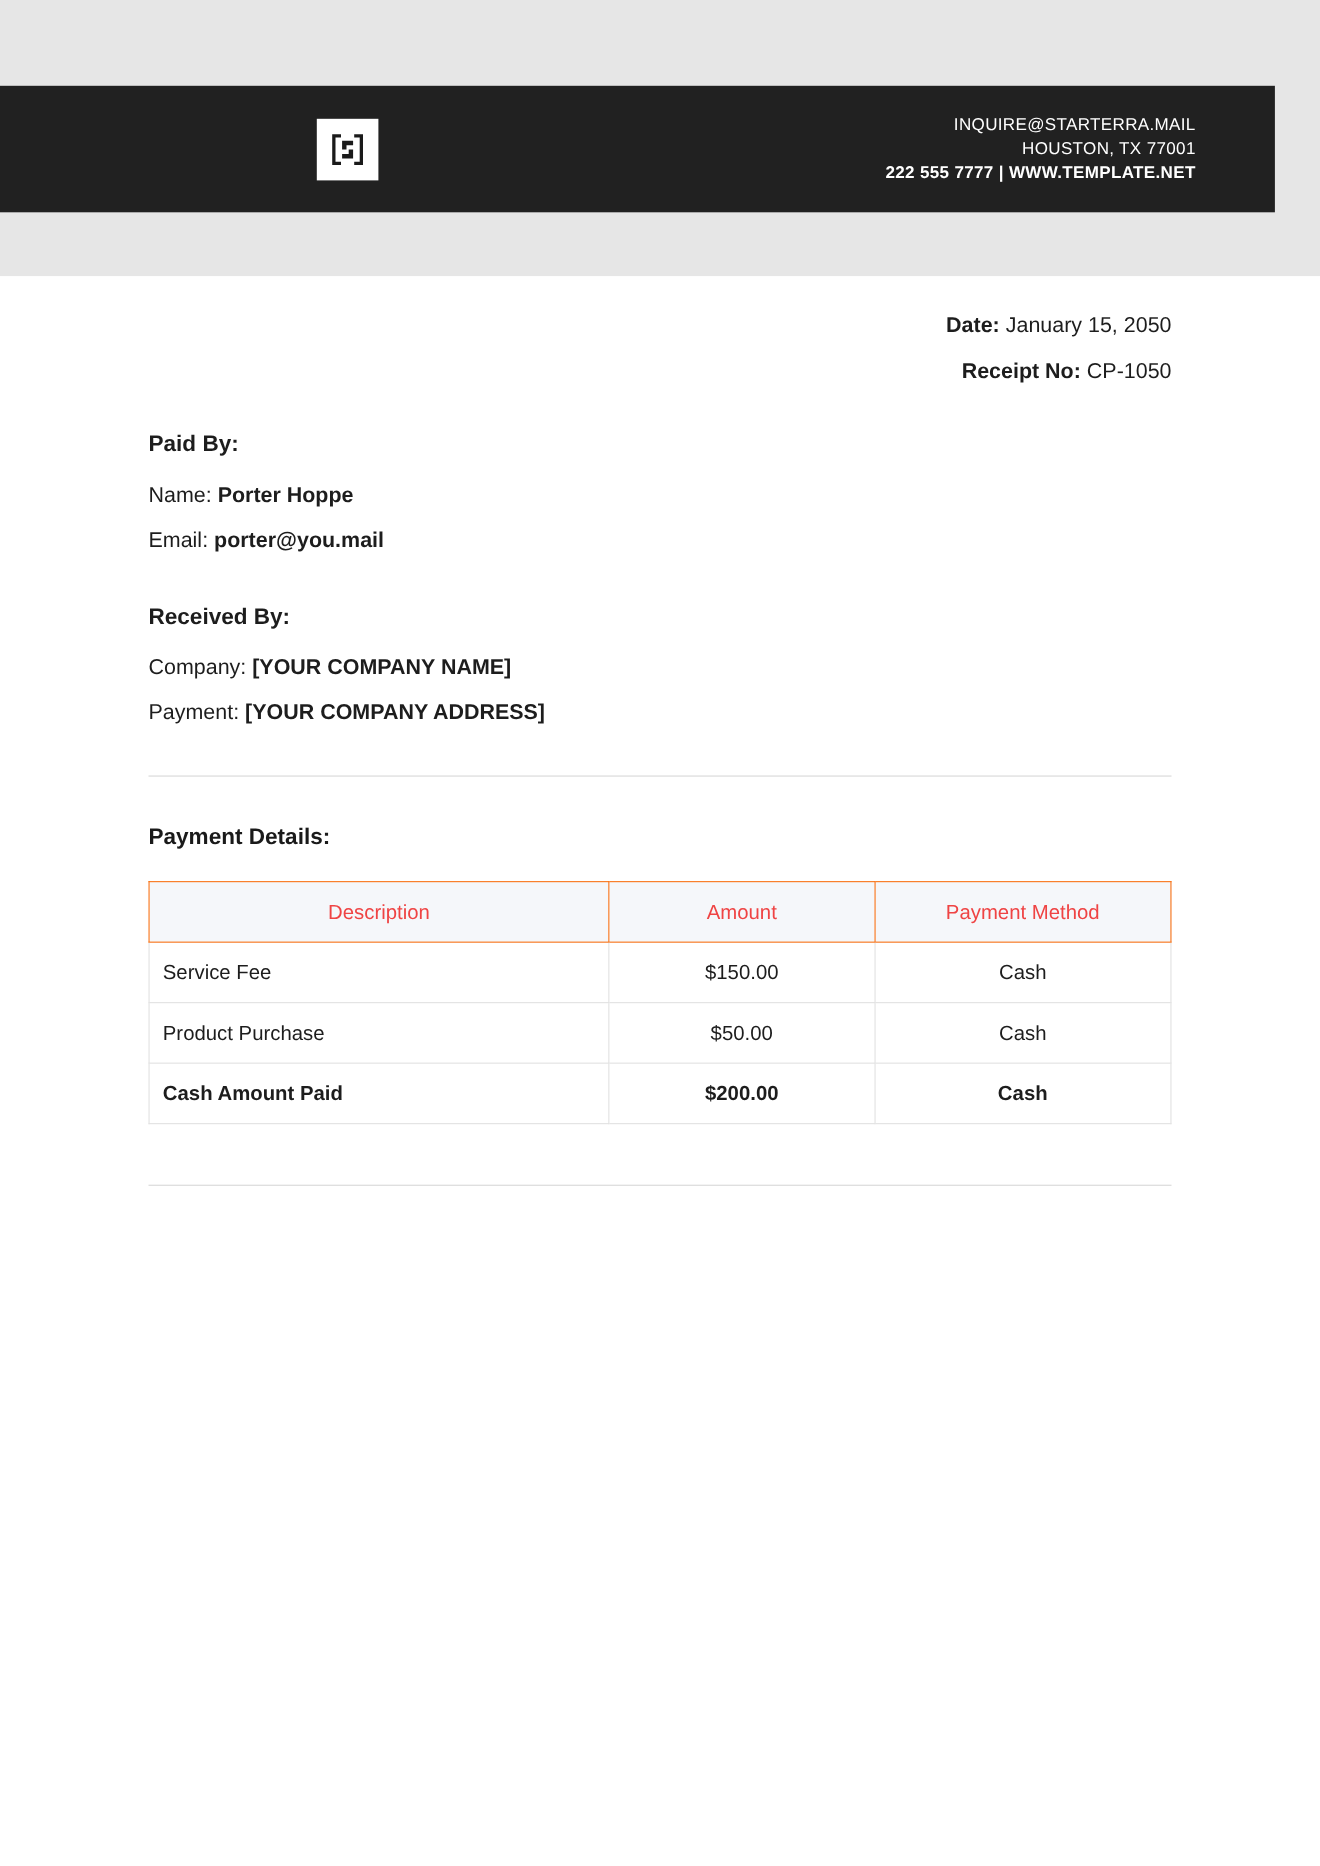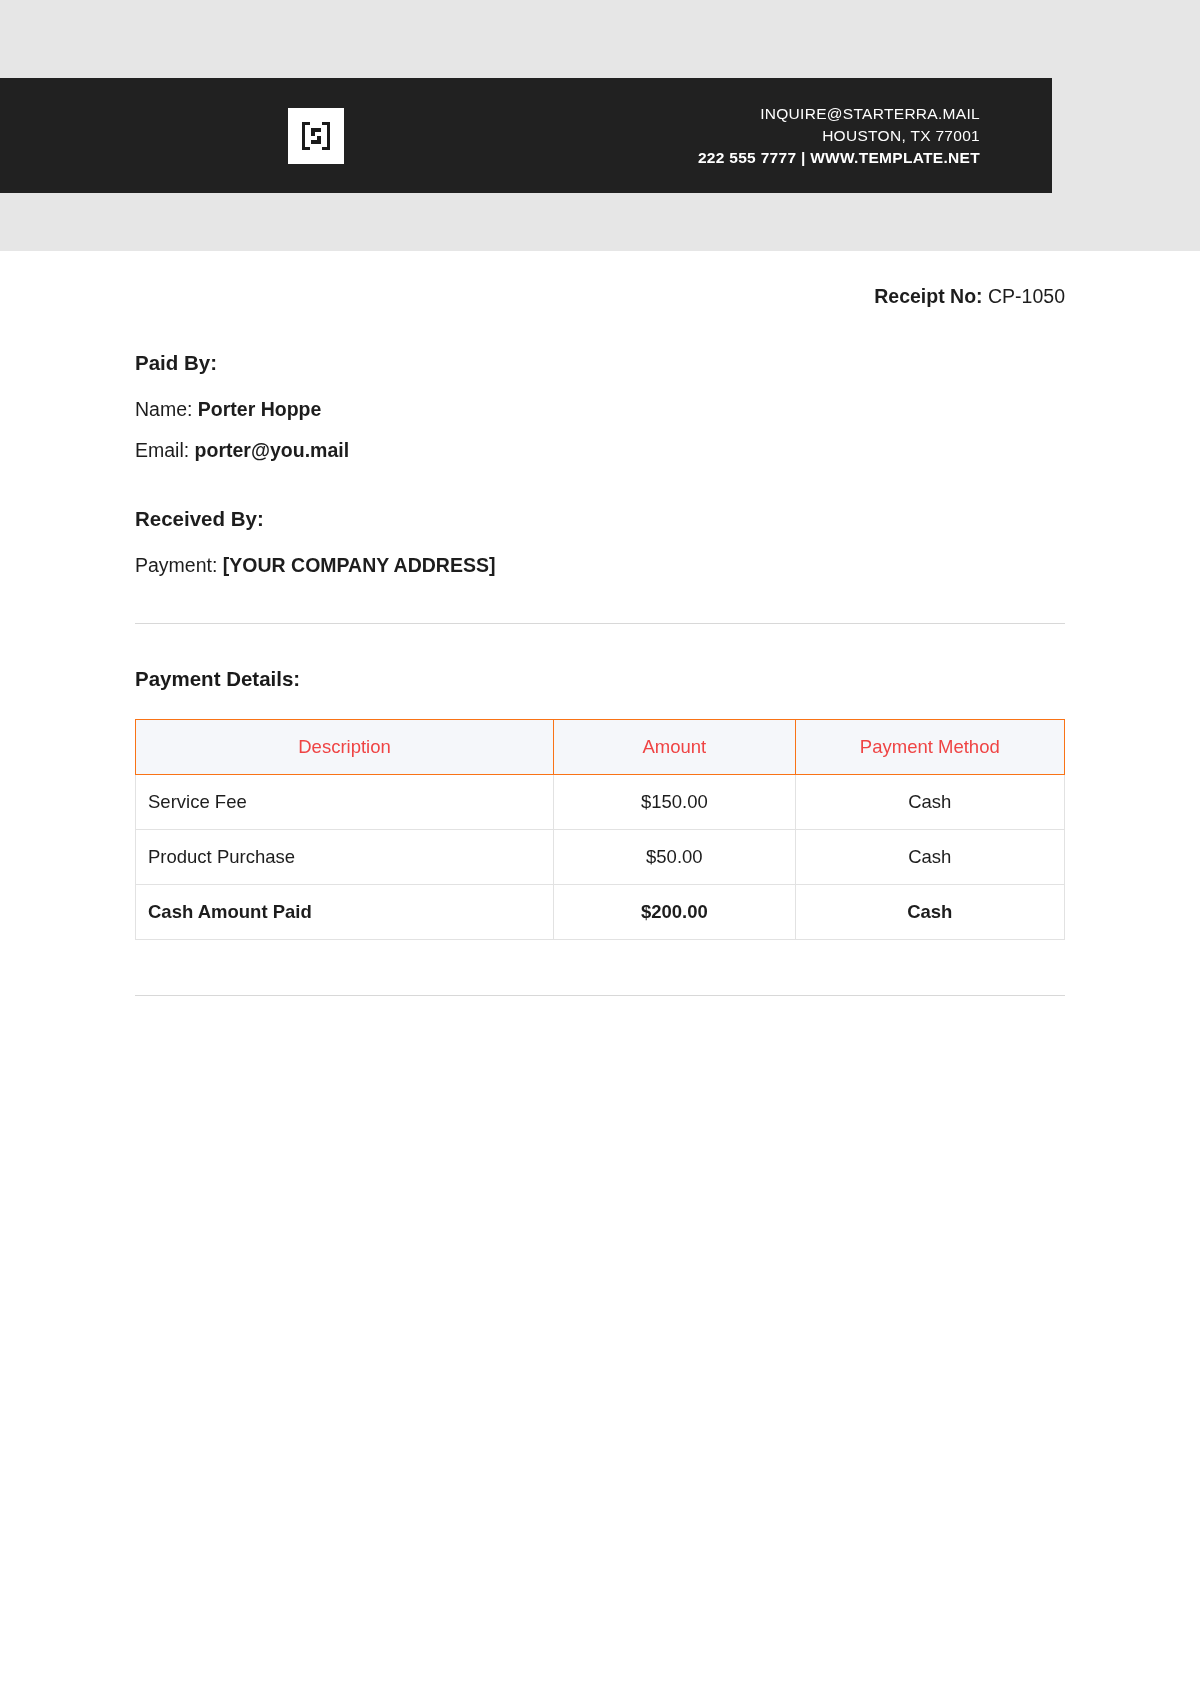--- a/index.html
+++ b/index.html
@@ -18,21 +18,21 @@
   }
 
   
   .header-outer {
     width: 1200px;
     background: #e6e6e6;
     padding-top: 78px;
     padding-bottom: 58px;
   }
   .header-bar {
-    width: 1052px;
+    width: 1159px;
     background: #212121;
     height: 115px;
     display: flex;
     align-items: center;
     position: relative;
   }
   .logo-box {
     width: 56px;
     height: 56px;
     background: #ffffff;
@@ -173,36 +173,44 @@
       <div class="bold">222 555 7777 | WWW.TEMPLATE.NET</div>
     </div>
   </div>
 </div>
 
 <div class="doc">
 
 
   <div class="meta">
     <div class="row">
+      <b>Date:</b>
+      <span>January 15, 2050</span>
+    </div>
+    <div class="row">
       <b>Receipt No:</b>
       <span>CP-1050</span>
     </div>
   </div>
 
   <div class="section-head">Paid By:</div>
   <div class="line">
     <span>Name:</span>
     <b>Porter Hoppe</b>
   </div>
   <div class="line">
     <span>Email:</span>
     <b>porter@you.mail</b>
   </div>
 
   <div class="section-head">Received By:</div>
+  <div class="line">
+    <span>Company:</span>
+    <b>[YOUR COMPANY NAME]</b>
+  </div>
   <div class="line">
     <span>Payment:</span>
     <b>[YOUR COMPANY ADDRESS]</b>
   </div>
 
   <hr class="rule">
 
   <div class="payment-head">Payment Details:</div>
 
   <table class="details">

